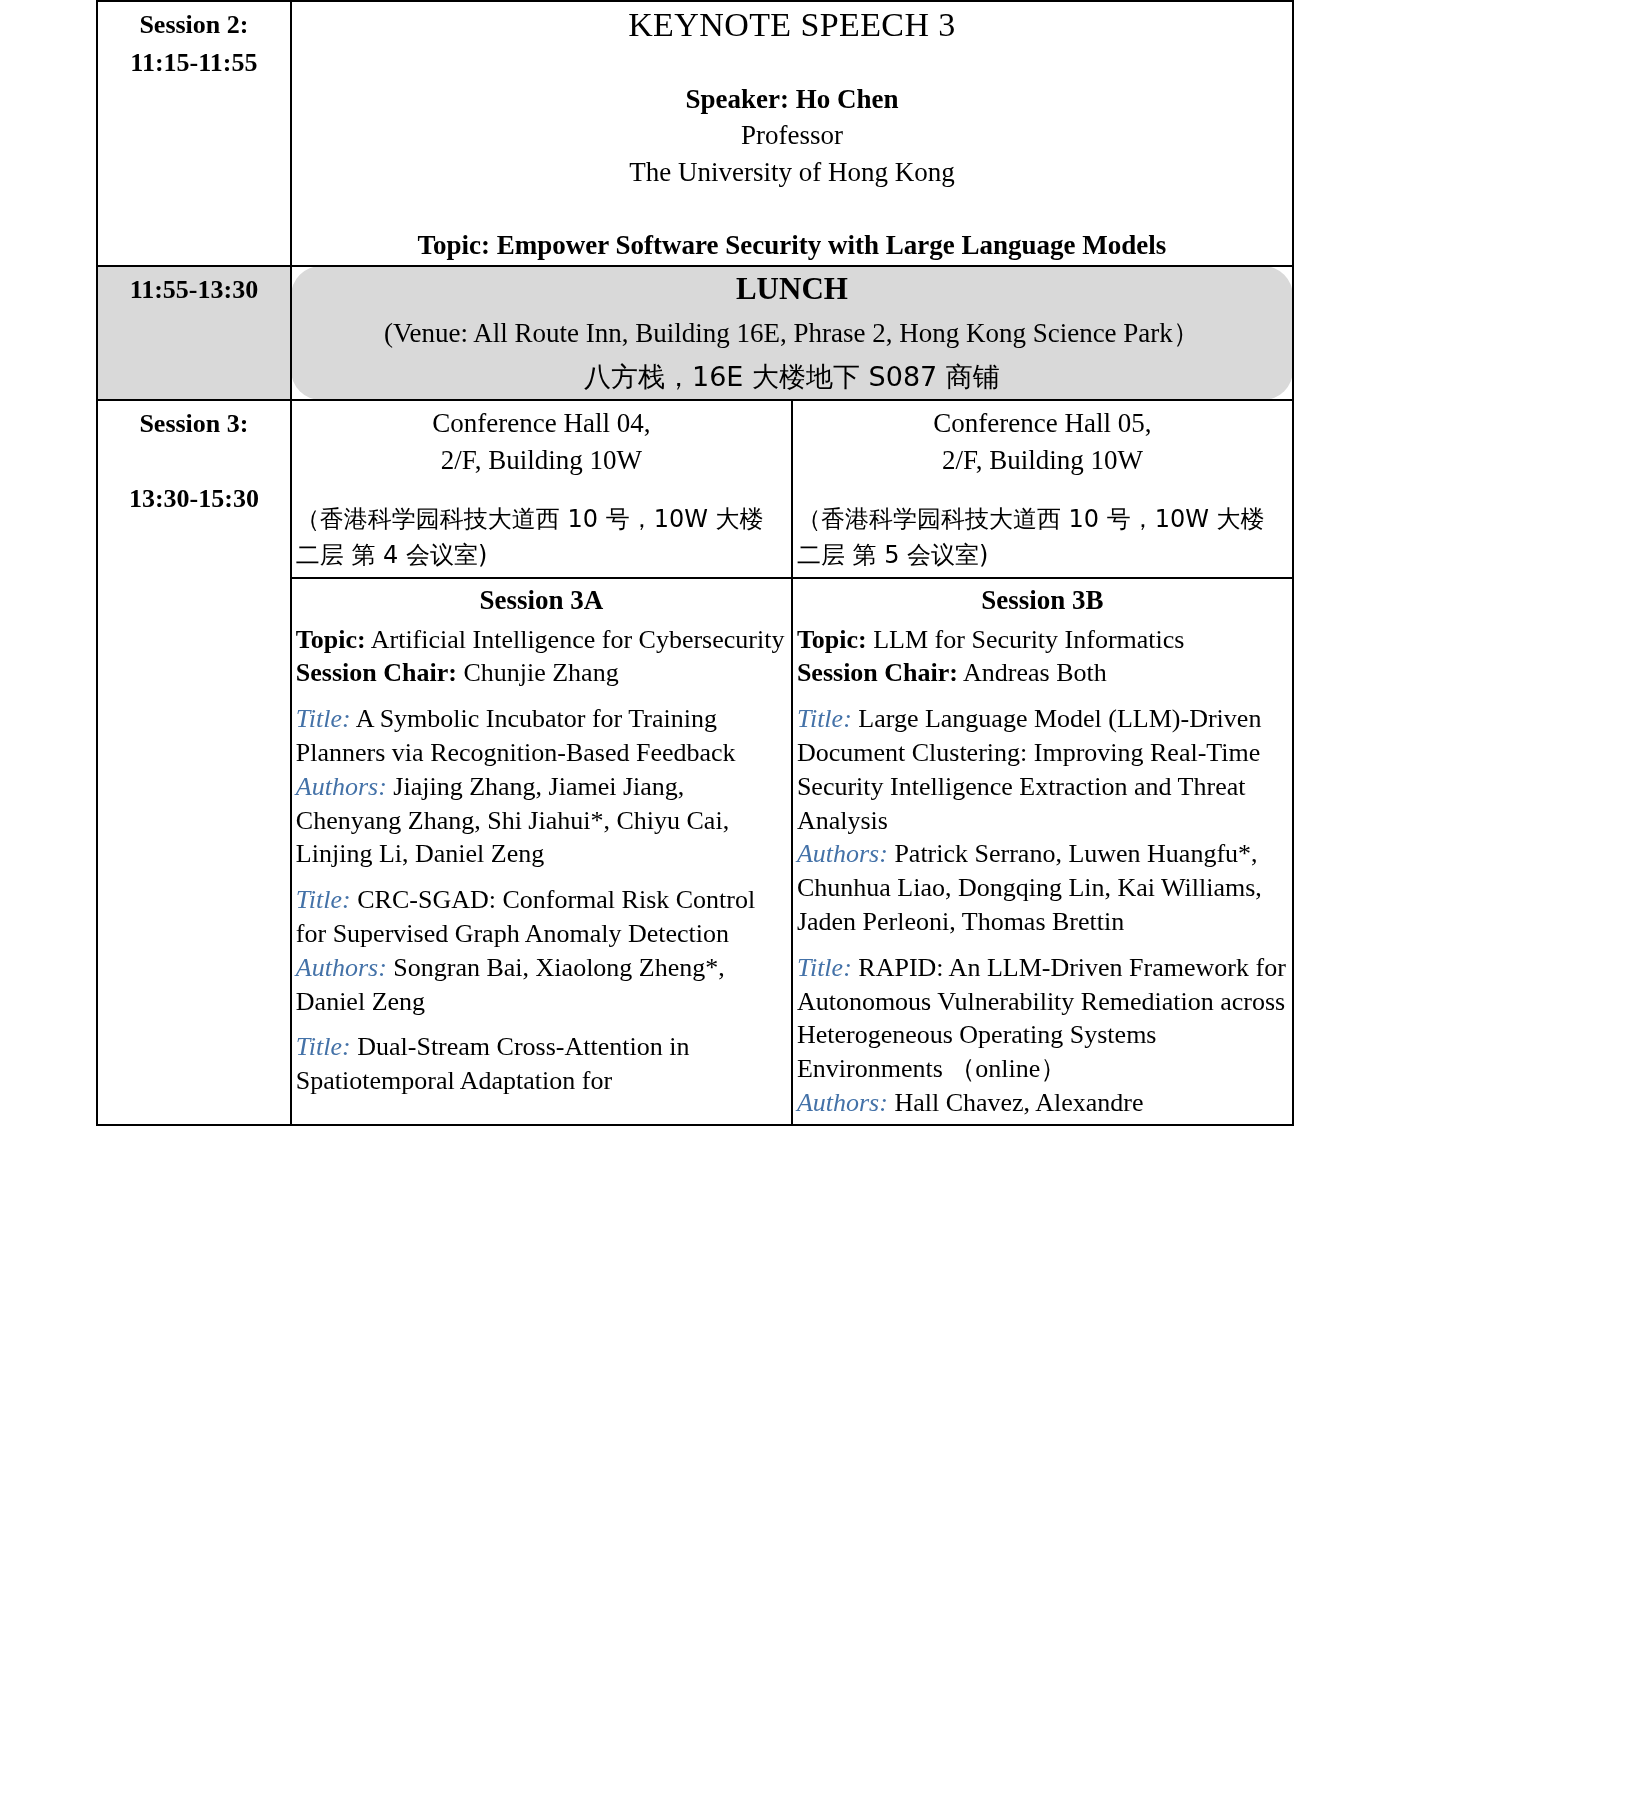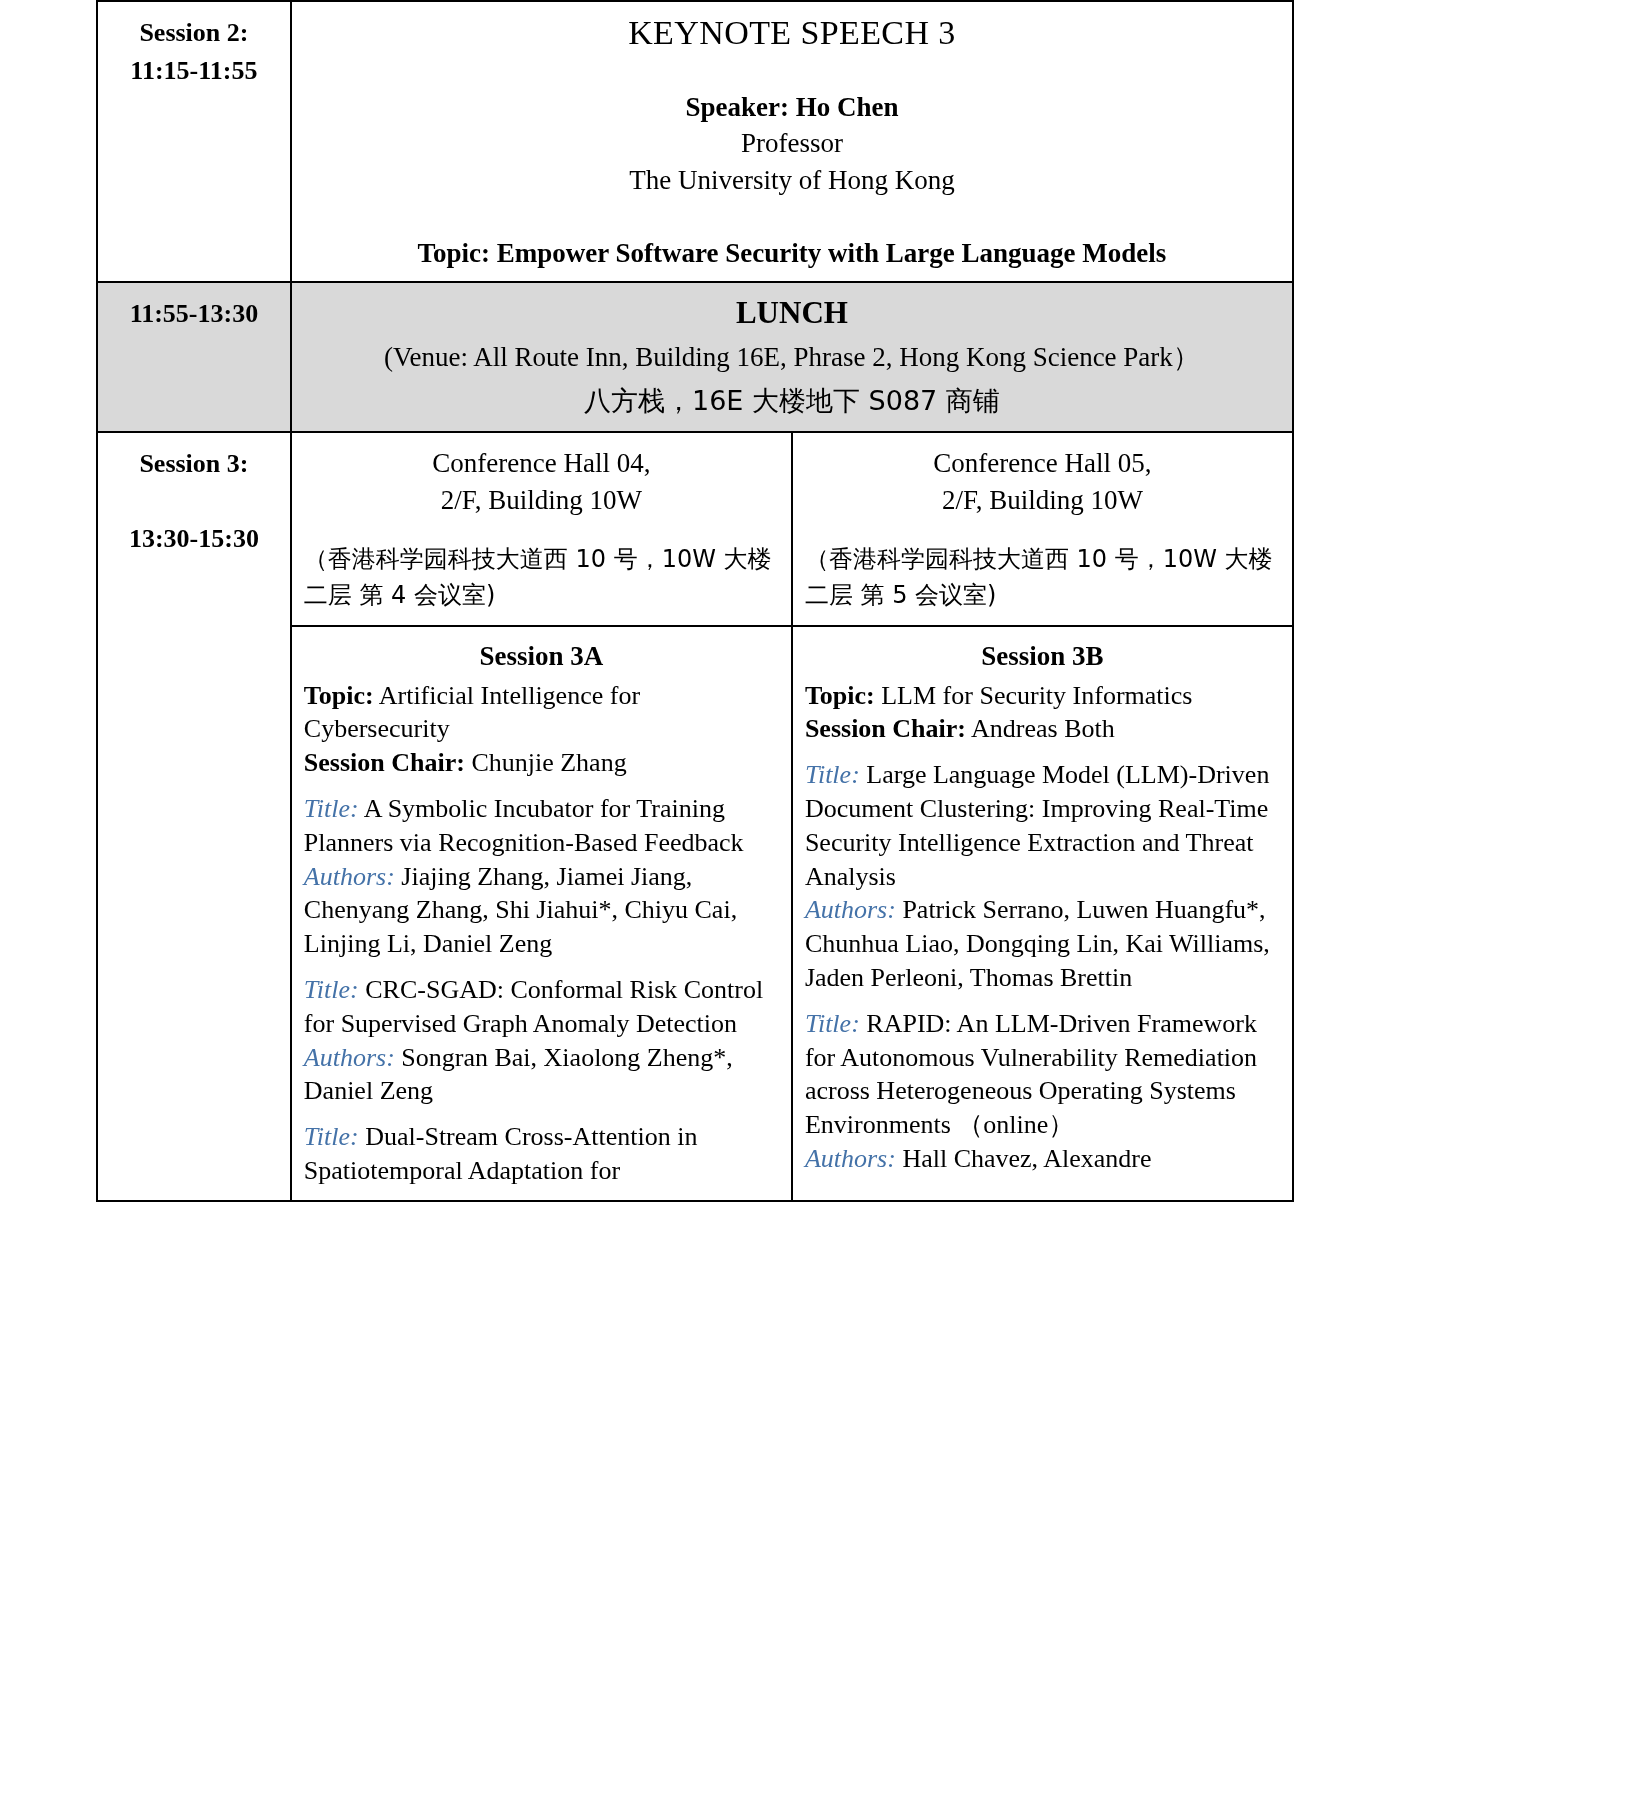--- a/index.html
+++ b/index.html
@@ -24,21 +24,21 @@
     position: absolute;
     left: 96px;
     top: 0px;
     width: 1198px;
     border-collapse: collapse;
     table-layout: fixed;
   }
   table.schedule td {
     border: 2px solid #000000;
     vertical-align: top;
-    padding: 12px;
+    padding: 4px;
   }
   .col-time   { width: 188px; }
   .col-half   { width: 486px; }
 
   
   .timecell {
     text-align: center;
     vertical-align: middle;
     font-weight: bold;
     font-size: 26px;
@@ -71,20 +71,21 @@
     font-size: 27px;
     font-weight: bold;
     margin-top: 38px;
   }
 
   
   tr.lunch-row td { background: #d9d9d9; }
   .lunch {
     text-align: center;
     padding: 10px 12px 14px 12px;
+    border-radius: 30px;
   }
   .lunch .lu-title {
     font-size: 31px;
     font-weight: bold;
     margin-bottom: 8px;
   }
   .lunch .lu-venue {
     font-size: 27px;
     line-height: 1.35;
   }

